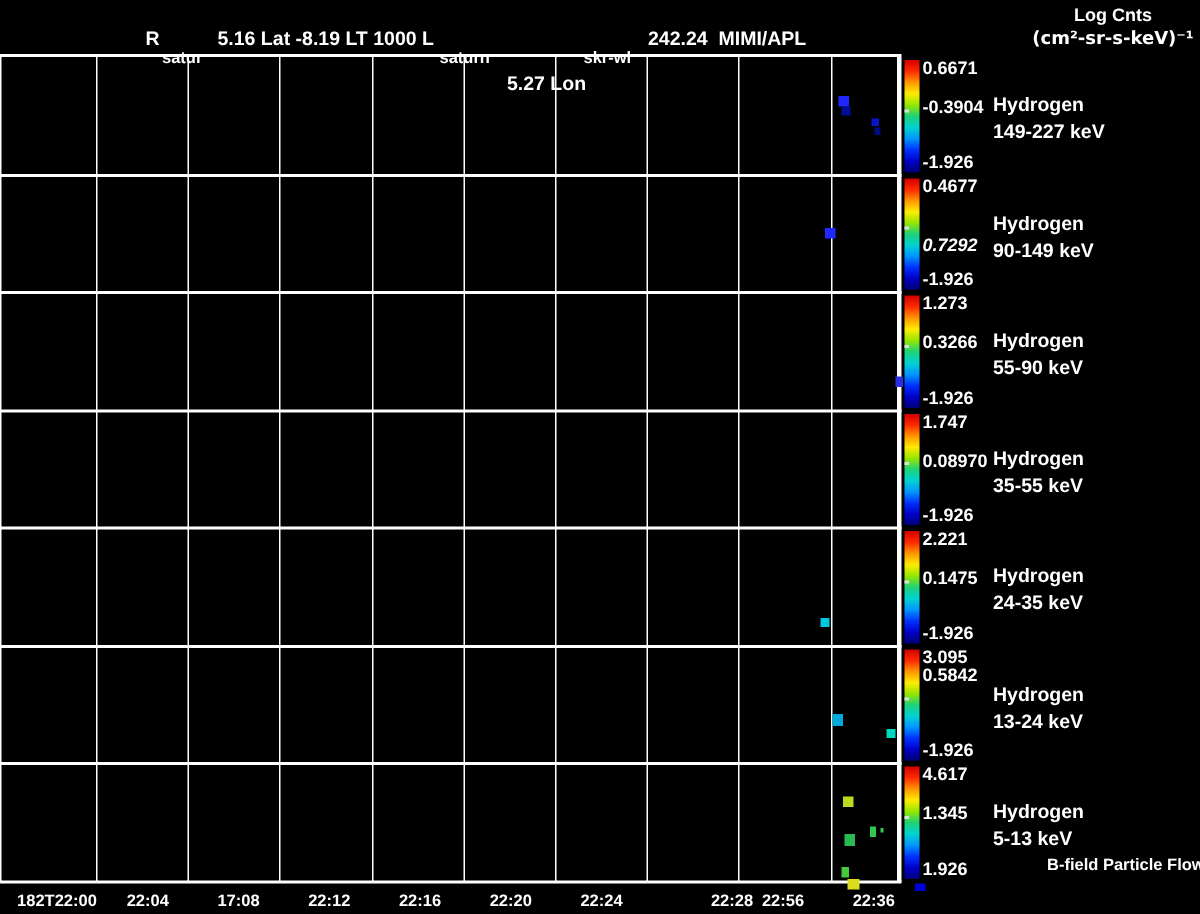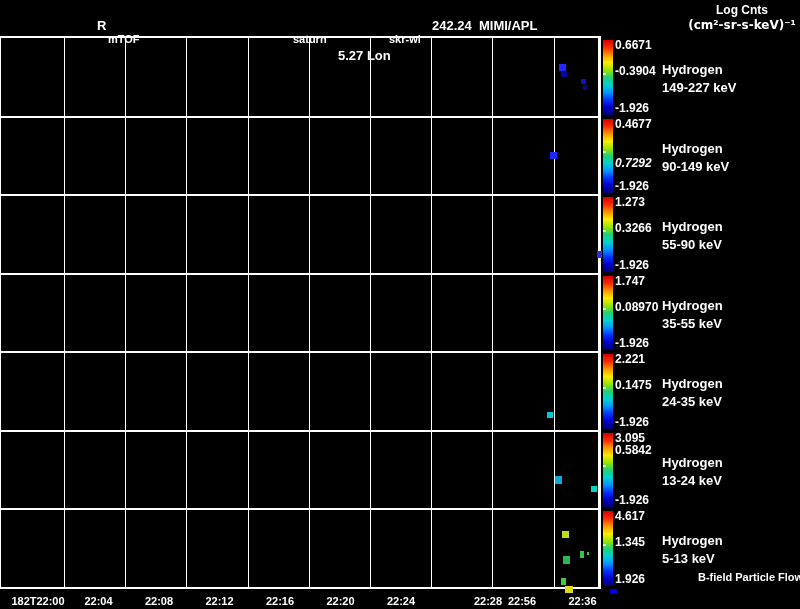--- a/index.html
+++ b/index.html
@@ -21,20 +21,21 @@
   .xtick{position:absolute;transform:translateX(-50%);z-index:5;}
   .annot{position:absolute;z-index:5;}
 </style>
 </head>
 <body>
 
 <div id="canvas">
 
 
   <div class="abs t13" style="left:97px;top:19px;">R</div>
+  <div class="abs t13" style="left:145px;top:19px;">5.16 Lat -8.19 LT 1000 L</div>
   <div class="abs t13" style="left:338px;top:5px;margin-top:44px;">5.27 Lon</div>
   <div class="abs t13" style="left:432px;top:19px;">242.24  MIMI/APL</div>
 
   <div class="abs t12" style="left:664px;top:4px;width:156px;text-align:center;">Log Cnts</div>
   <div class="abs t12 sup" style="left:664px;top:19px;width:156px;text-align:center;">(cm²-sr-s-keV)⁻¹</div>
 
   <div id="chart">
       <div class="gridline" style="left: 64px; top: 38px; height: 550px;"></div>
       <div class="gridline" style="left: 125.2px; top: 38px; height: 550px;"></div>
       <div class="gridline" style="left: 186.4px; top: 38px; height: 550px;"></div>
@@ -114,27 +115,27 @@
       <div class="plabel t13" style="top: 552.429px;">5-13 keV</div>
       <div class="pt" style="left: 562px; top: 531px; width: 7px; height: 7px; background: rgb(185, 220, 30);"></div>
       <div class="pt" style="left: 580px; top: 551px; width: 4px; height: 7px; background: rgb(50, 200, 80);"></div>
       <div class="pt" style="left: 587px; top: 552px; width: 2px; height: 3px; background: rgb(50, 200, 80);"></div>
       <div class="pt" style="left: 563px; top: 556px; width: 7px; height: 8px; background: rgb(40, 185, 84);"></div>
       <div class="pt" style="left: 561px; top: 578px; width: 5px; height: 7px; background: rgb(70, 200, 60);"></div>
       <div class="pt" style="left: 565px; top: 586px; width: 8px; height: 7px; background: rgb(220, 220, 30);"></div>
       <div class="pt" style="left: 610px; top: 589px; width: 7px; height: 5px; background: rgb(0, 0, 220);"></div>
       <div class="xtick t11" style="left: 38px; top: 595px;">182T22:00</div>
       <div class="xtick t11" style="left: 98.5px; top: 595px;">22:04</div>
-      <div class="xtick t11" style="left: 159px; top: 595px;">22:08</div>
+      <div class="xtick t11" style="left: 159px; top: 595px;">17:08</div>
       <div class="xtick t11" style="left: 219.5px; top: 595px;">22:12</div>
       <div class="xtick t11" style="left: 280px; top: 595px;">22:16</div>
       <div class="xtick t11" style="left: 340.5px; top: 595px;">22:20</div>
       <div class="xtick t11" style="left: 401px; top: 595px;">22:24</div>
       <div class="xtick t11" style="left: 488px; top: 595px;">22:28</div>
       <div class="xtick t11" style="left: 522px; top: 595px;">22:56</div>
       <div class="xtick t11" style="left: 582.5px; top: 595px;">22:36</div>
-      <div class="annot t11" style="left: 108px; top: 33px;">mTOF</div>
+      <div class="annot t11" style="left: 108px; top: 33px;">satur</div>
       <div class="annot t11" style="left: 293px; top: 33px;">saturn</div>
       <div class="annot t11" style="left: 389px; top: 33px;">skr-wl</div>
     </div>
 
   <div class="abs t11" style="left:698px;top:571px;">B-field Particle Flow</div>
 </div>
 
 </body></html>

